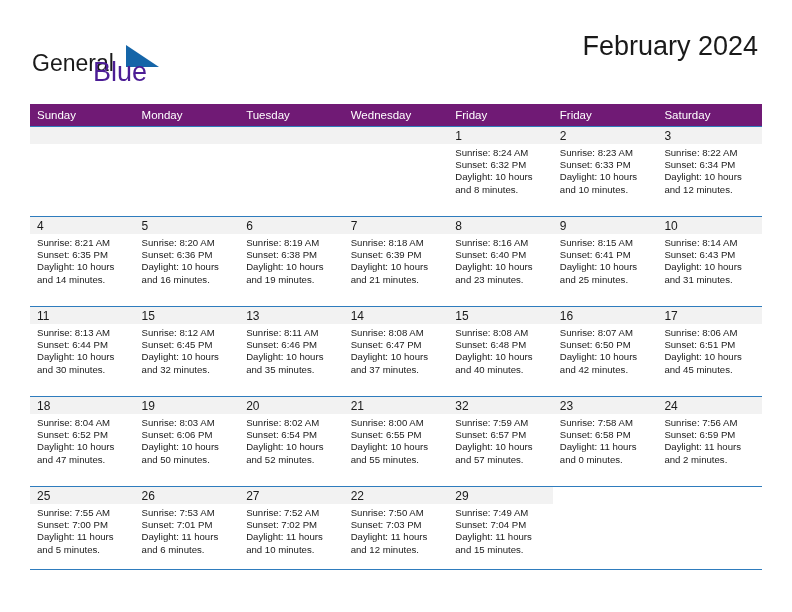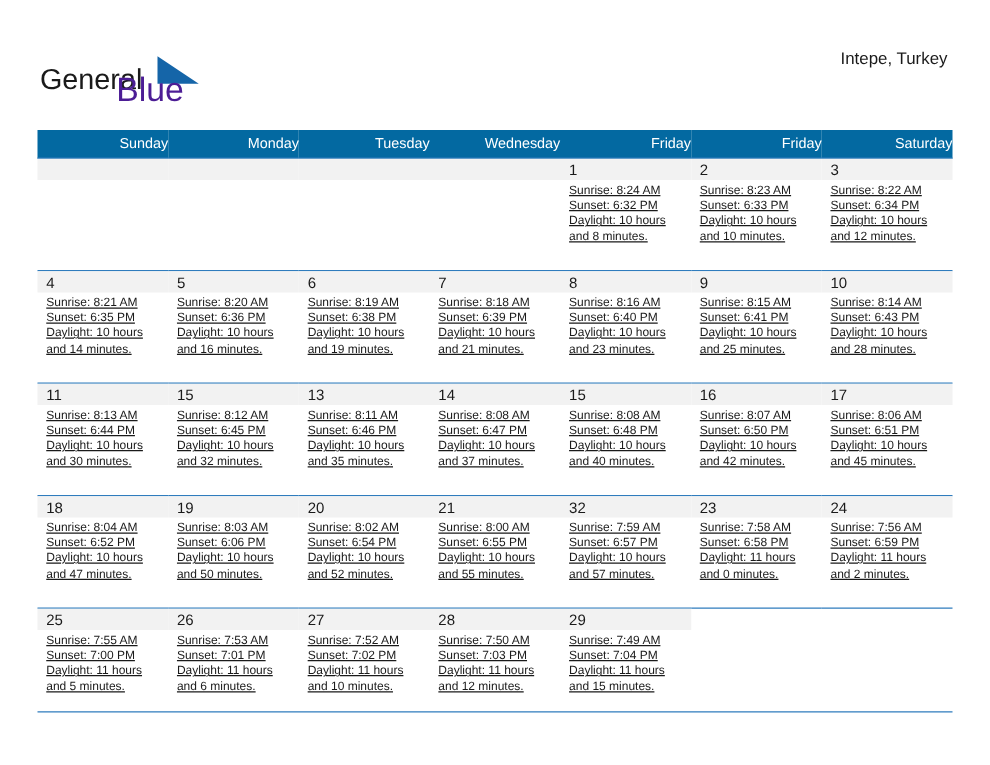--- a/index.html
+++ b/index.html
@@ -87,25 +87,25 @@
   
   .cal {
     position: absolute;
     left: 30px;
     top: 104px;
     width: 732px;
     border-collapse: collapse;
     table-layout: fixed;
   }
   .cal th {
-    background: #0369a1;
+    background: #701a75;
     color: #ffffff;
     font-size: 11.5px;
     font-weight: normal;
-    text-align: right;
+    text-align: left;
     padding: 5px 0 5px 7px;
     height: 12px;
     border: none;
   }
   .cal td {
     vertical-align: top;
     padding: 0;
     border: none;
     width: 104.57px;
     height: 89px;
@@ -130,21 +130,20 @@
     background: transparent;
   }
   .daycell.empty-row1 .daynum-band {
     background: #f2f2f2;
   }
   .details {
     padding: 3px 6px 0 7px;
     font-size: 9.6px;
     line-height: 12.2px;
     color: #1a1a1a;
-    text-decoration: underline;
   }
   .details div {
     white-space: nowrap;
   }
   .bottom-rule {
     position: absolute;
     left: 30px;
     top: 569px;
     width: 732px;
     height: 0;
@@ -158,21 +157,21 @@
 
   <div class="header">
 
     <div class="logo">
       <span class="logo-general">General</span>
       <span class="logo-tri"></span>
       <span class="logo-blue">Blue</span>
     </div>
 
     <div class="title-block">
-      <div class="cal-subtitle">Intepe, Turkey</div>
+      <div class="cal-title">February 2024</div>
     </div>
 
   </div>
 
   <table class="cal">
     <thead>
       <tr>
         <th>Sunday</th>
         <th>Monday</th>
         <th>Tuesday</th>
@@ -329,21 +328,21 @@
               </div>
             </div>
           </td>
           <td class="daycell">
             <div class="daycell-inner">
               <div class="daynum-band">10</div>
               <div class="details">
                 <div>Sunrise: 8:14 AM</div>
                 <div>Sunset: 6:43 PM</div>
                 <div>Daylight: 10 hours</div>
-                <div>and 28 minutes.</div>
+                <div>and 31 minutes.</div>
               </div>
             </div>
           </td>
         </tr>
         <tr class="weekrow">
           <td class="daycell">
             <div class="daycell-inner">
               <div class="daynum-band">11</div>
               <div class="details">
                 <div>Sunrise: 8:13 AM</div>
@@ -528,21 +527,21 @@
               <div class="details">
                 <div>Sunrise: 7:52 AM</div>
                 <div>Sunset: 7:02 PM</div>
                 <div>Daylight: 11 hours</div>
                 <div>and 10 minutes.</div>
               </div>
             </div>
           </td>
           <td class="daycell">
             <div class="daycell-inner">
-              <div class="daynum-band">28</div>
+              <div class="daynum-band">22</div>
               <div class="details">
                 <div>Sunrise: 7:50 AM</div>
                 <div>Sunset: 7:03 PM</div>
                 <div>Daylight: 11 hours</div>
                 <div>and 12 minutes.</div>
               </div>
             </div>
           </td>
           <td class="daycell">
             <div class="daycell-inner">

